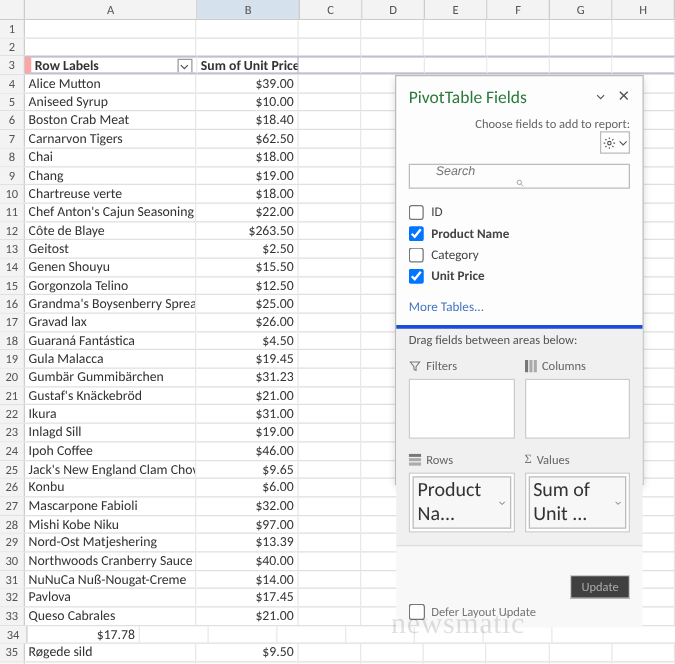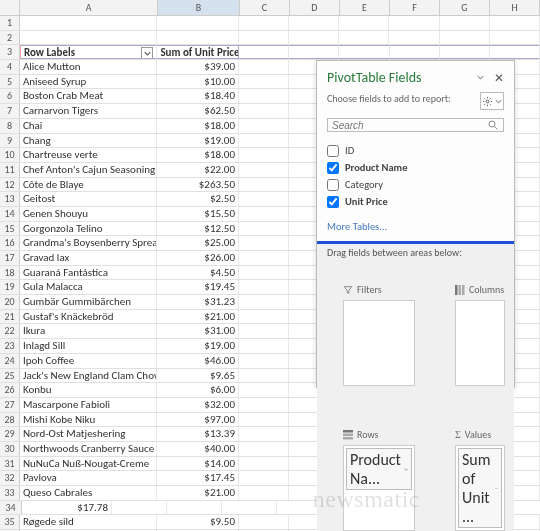--- a/index.html
+++ b/index.html
@@ -63,21 +63,21 @@
     overflow: hidden;
     white-space: nowrap;
     font-size: 11px;
   }
   .hdr-row .cell {
     background: #fff;
     font-weight: bold;
     border-top: 1px solid #aac;
     border-bottom: 1px solid #aac;
   }
-  .hdr-row .cell.cA { border-left: 1px solid #fca5a5; }
+  .hdr-row .cell.cA { border-left: 5px solid #fca5a5; }
   .hdr-row .cell.cB { border-right: 1px solid #aac; }
   .cell.cA { width: 152px; }
   .cell.cB { width: 90px; text-align: right; }
   .cell.co { width: 55px; }
   .dd {
     float: right;
     width: 12px; height: 12px;
     border: 1px solid #999;
     margin-top: 1px;
     display: flex; align-items: center; justify-content: center;
@@ -107,37 +107,39 @@
     justify-content: space-between;
   }
   .pane-title {
     font-size: 14px;
     color: #2a7a3a;
     font-weight: normal;
   }
   .pane-hdr-right { display:flex; gap:10px; align-items:center; }
   .pane-sub {
     padding: 0 10px 4px 10px;
-    display:flex; justify-content: space-between; align-items:flex-start;
+    display:flex; justify-content: space-between; align-items:flex-end;
     color: #666;
     font-size: 10px;
+    flex-direction: column;
   }
   .gear-btn {
     width: 24px; height: 18px;
     border: 1px solid #bbb;
     display:flex; align-items:center; justify-content:center;
     gap:2px;
     background:#fff;
   }
   .search-wrap {
     margin: 4px 10px 6px 10px;
     border: 1px solid #bbb;
     height: 20px;
     display:flex; align-items:center;
     padding: 0 4px;
+    flex-direction: column;
   }
   .search-wrap input {
     border: none; outline: none;
     flex: 1;
     font-size: 10px;
     font-style: italic;
     color: #888;
     background: transparent;
   }
   .field-list {
@@ -166,21 +168,21 @@
   .areas-grid {
     flex: 1;
     display: grid;
     grid-template-columns: 1fr 1fr;
     grid-template-rows: 1fr 1fr;
     gap: 0;
     background: #f0f0f0;
     padding: 0 6px 6px 6px;
   }
   .area {
-    margin: 20px;
+    margin: 4px;
     display:flex; flex-direction:column;
   }
   .area-header {
     display:flex; align-items:center; gap:4px;
     font-size: 10px;
     color:#666;
     padding: 2px 0 4px 0;
   }
   .area-body {
     flex:1;

